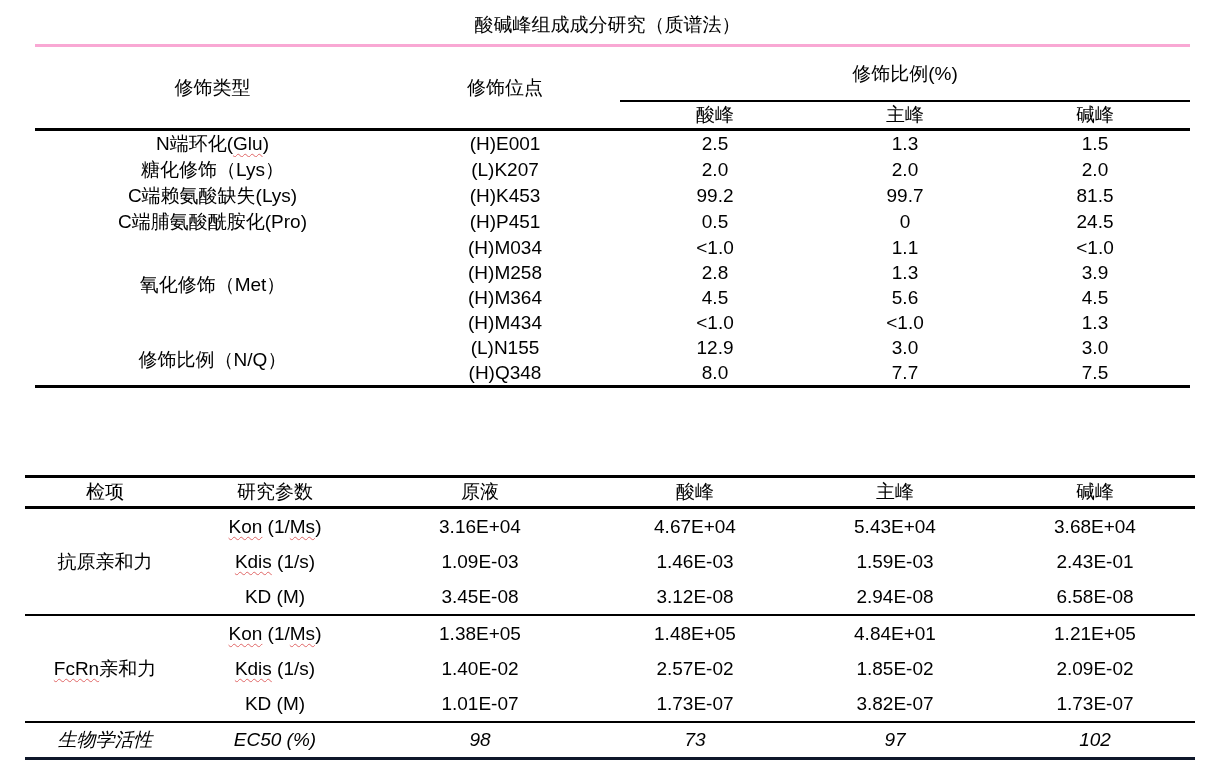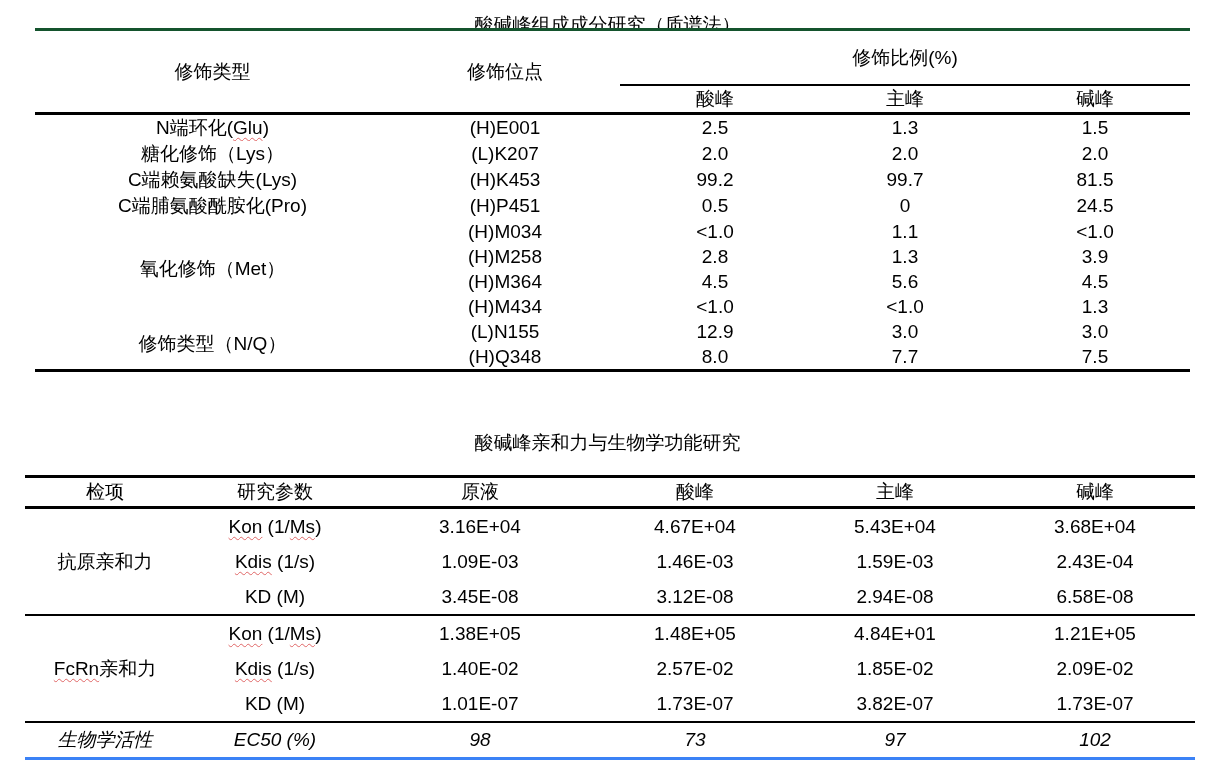--- a/index.html
+++ b/index.html
@@ -9,29 +9,29 @@
     overflow:hidden;
   }
   .tbl-title { position:absolute; left:0; width:100%; text-align:center; font-size:19px; }
   #t1-title { top:12px; }
   #t2-title { top:430px; }
 
   table { border-collapse:collapse; table-layout:fixed; position:absolute; background:#ffffff; }
   th, td { font-weight:normal; text-align:center; vertical-align:middle; padding:0; white-space:nowrap; overflow:hidden; }
 
   
-  .t1 { left:35px; top:28px; width:1155px; border-top:3px solid #14532d; border-bottom:3px solid #000; }
+  .t1 { left:35px; top:44px; width:1155px; border-top:3px solid #f9a8d4; border-bottom:3px solid #000; }
   .t1 thead tr.row1 th { height:53px; }
   .t1 thead th.span2 { border-bottom:3px solid #000; }
   .t1 thead th.grp { border-bottom:2px solid #000; }
   .t1 thead tr.sub th { height:25px; border-bottom:3px solid #000; }
   .t1 tbody td { height:25px; }
 
   
-  .t2 { left:25px; top:475px; width:1170px; border-top:3px solid #000; border-bottom:3px solid #3b82f6; }
+  .t2 { left:25px; top:475px; width:1170px; border-top:3px solid #000; border-bottom:3px solid #0f172a; }
   .t2 thead th { height:28px; border-bottom:3px solid #000; }
   .t2 tbody td { height:35px; }
   .t2 tbody + tbody { border-top:2px solid #000; }
   .t2 tbody.last td { height:34px;font-style:italic; }
 
   .sq {
     text-decoration-line:underline;
     text-decoration-style:wavy;
     text-decoration-color:var(--sq-color, #e06666);
     text-decoration-thickness:1px;
@@ -114,36 +114,35 @@
           <td>5.6</td>
           <td>4.5</td>
         </tr>
         <tr>
           <td>(H)M434</td>
           <td>&lt;1.0</td>
           <td>&lt;1.0</td>
           <td>1.3</td>
         </tr>
         <tr>
-          <td rowspan="2">修饰类型（N/Q）</td>
+          <td rowspan="2">修饰比例（N/Q）</td>
           <td>(L)N155</td>
           <td>12.9</td>
           <td>3.0</td>
           <td>3.0</td>
         </tr>
         <tr>
           <td>(H)Q348</td>
           <td>8.0</td>
           <td>7.7</td>
           <td>7.5</td>
         </tr>
       </tbody>
   </table>
 
-  <div class="tbl-title" id="t2-title">酸碱峰亲和力与生物学功能研究</div>
 
   <table class="t2" id="t2">
     <colgroup>
       <col style="width:160px">
         <col style="width:180px">
         <col style="width:230px">
       <col style="width:200px">
         <col style="width:200px">
         <col style="width:200px">
     </colgroup>
@@ -164,21 +163,21 @@
           <td>3.16E+04</td>
           <td>4.67E+04</td>
           <td>5.43E+04</td>
           <td>3.68E+04</td>
         </tr>
         <tr>
           <td><span class="sq">Kdis</span> (1/s)</td>
           <td>1.09E-03</td>
           <td>1.46E-03</td>
           <td>1.59E-03</td>
-          <td>2.43E-04</td>
+          <td>2.43E-01</td>
         </tr>
         <tr>
           <td>KD (M)</td>
           <td>3.45E-08</td>
           <td>3.12E-08</td>
           <td>2.94E-08</td>
           <td>6.58E-08</td>
         </tr>
       </tbody>
       <tbody>

